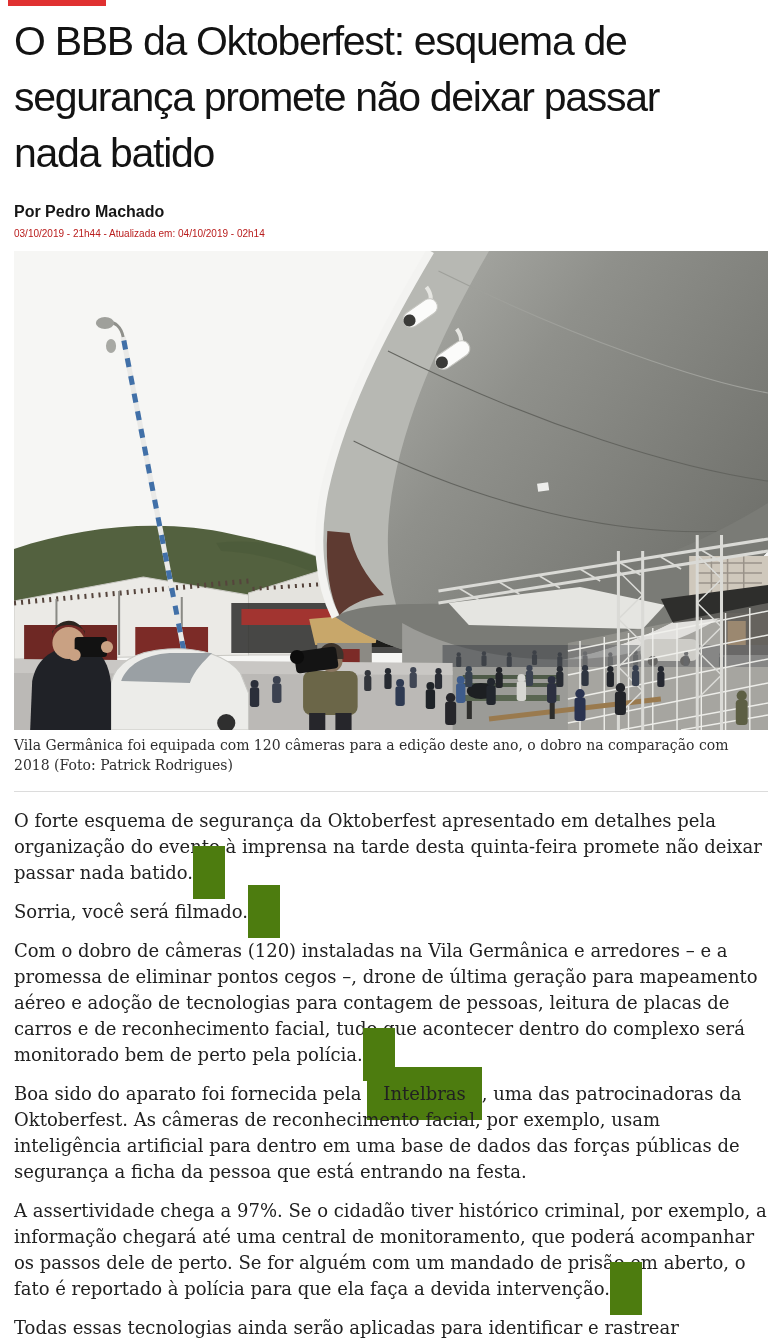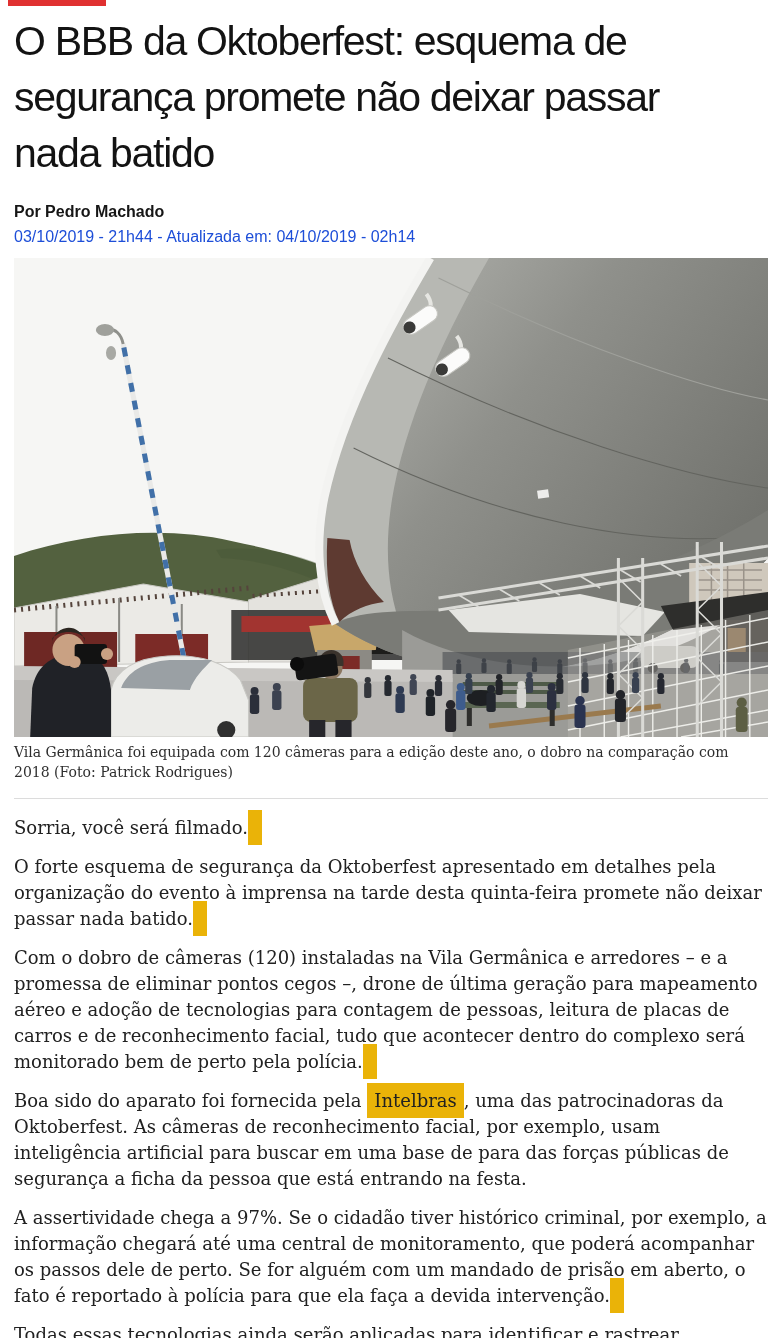--- a/index.html
+++ b/index.html
@@ -2,29 +2,29 @@
 <html><head>
 <meta charset="utf-8">
 <style>
   html,body{margin:0;padding:0;background:#ffffff;}
   body{width:782px;font-family:"Liberation Sans",sans-serif;color:#1a1a1a;}
   .page{position:relative;width:782px;min-height:1338px;padding:0 14px;box-sizing:border-box;overflow:hidden;}
   .category-tag{position:absolute;top:0;left:8px;width:98px;height:6px;background:#e03131;}
   h1.headline{margin:13px 0 0;max-width:660px;font-family:"Liberation Sans",sans-serif;
     font-weight:normal;font-size:41px;line-height:56px;letter-spacing:-1.3px;color:#131313;}
   .byline{margin-top:22px;font-size:16px;font-weight:bold;color:#161616;}
-  .dateline{margin-top:7px;font-size:16px;color:#1d4ed8;}
+  .dateline{margin-top:7px;font-size:10px;color:#b91c1c;}
   figure{margin:12px 0 16px;}
   .photo{width:754px;height:479px;position:relative;background:#f6f6f4;}
   .photo svg{display:block;width:100%;height:100%;}
   figcaption{margin-top:5px;font-family:"DejaVu Serif",serif;font-size:14px;line-height:20px;color:#2e2e2e;}
   hr.divider{border:none;border-top:1px solid #dcdcdc;margin:10px 0 0;}
   .body{margin-top:16px;font-family:"DejaVu Serif",serif;font-size:18px;line-height:26px;color:#212121;}
   .body p{margin:0 0 13px;}
-  mark{background:#eab308;color:inherit;padding:7px;}
+  mark{background:#4d7c0f;color:inherit;padding:16px;}
 </style>
 </head>
 <body>
 
 <div class="page">
 
   <div class="category-tag"></div>
 
   <h1 class="headline">O BBB da Oktoberfest: esquema de segurança promete não deixar passar nada batido</h1>
 
@@ -225,21 +225,21 @@
           <circle cx="60" cy="404" r="6" fill="#c9a183"></circle>
         </g>
       </svg>
     </div>
     <figcaption>Vila Germânica foi equipada com 120 câmeras para a edição deste ano, o dobro na comparação com 2018 (Foto: Patrick Rodrigues)</figcaption>
   </figure>
 
   <hr class="divider">
 
   <div class="body">
+    <p><span>O forte esquema de segurança da Oktoberfest apresentado em detalhes pela organização do evento à imprensa na tarde desta quinta-feira promete não deixar passar nada batido.</span><mark></mark><span></span></p>
     <p><span>Sorria, você será filmado.</span><mark></mark><span></span></p>
-    <p><span>O forte esquema de segurança da Oktoberfest apresentado em detalhes pela organização do evento à imprensa na tarde desta quinta-feira promete não deixar passar nada batido.</span><mark></mark><span></span></p>
     <p><span>Com o dobro de câmeras (120) instaladas na Vila Germânica e arredores – e a promessa de eliminar pontos cegos –, drone de última geração para mapeamento aéreo e adoção de tecnologias para contagem de pessoas, leitura de placas de carros e de reconhecimento facial, tudo que acontecer dentro do complexo será monitorado bem de perto pela polícia.</span><mark></mark><span></span></p>
-    <p><span>Boa sido do aparato foi fornecida pela </span><mark>Intelbras</mark><span>, uma das patrocinadoras da Oktoberfest. As câmeras de reconhecimento facial, por exemplo, usam inteligência artificial para buscar em uma base de para das forças públicas de segurança a ficha da pessoa que está entrando na festa.</span></p>
+    <p><span>Boa sido do aparato foi fornecida pela </span><mark>Intelbras</mark><span>, uma das patrocinadoras da Oktoberfest. As câmeras de reconhecimento facial, por exemplo, usam inteligência artificial para dentro em uma base de dados das forças públicas de segurança a ficha da pessoa que está entrando na festa.</span></p>
     <p><span>A assertividade chega a 97%. Se o cidadão tiver histórico criminal, por exemplo, a informação chegará até uma central de monitoramento, que poderá acompanhar os passos dele de perto. Se for alguém com um mandado de prisão em aberto, o fato é reportado à polícia para que ela faça a devida intervenção.</span><mark></mark><span></span></p>
     <p><span>Todas essas tecnologias ainda serão aplicadas para identificar e rastrear batedores de carteira e de celulares. Em 2018, foram registrados 184 furtos dentro da festa – um ano antes haviam sido 200. Será difícil impedir que o delito aconteça, admite a organização da festa, mas a promessa é de que o autor não deixe o local com o produto furtado.</span><mark></mark><span></span></p>
   </div>
 
 </div>
 
 </body></html>

